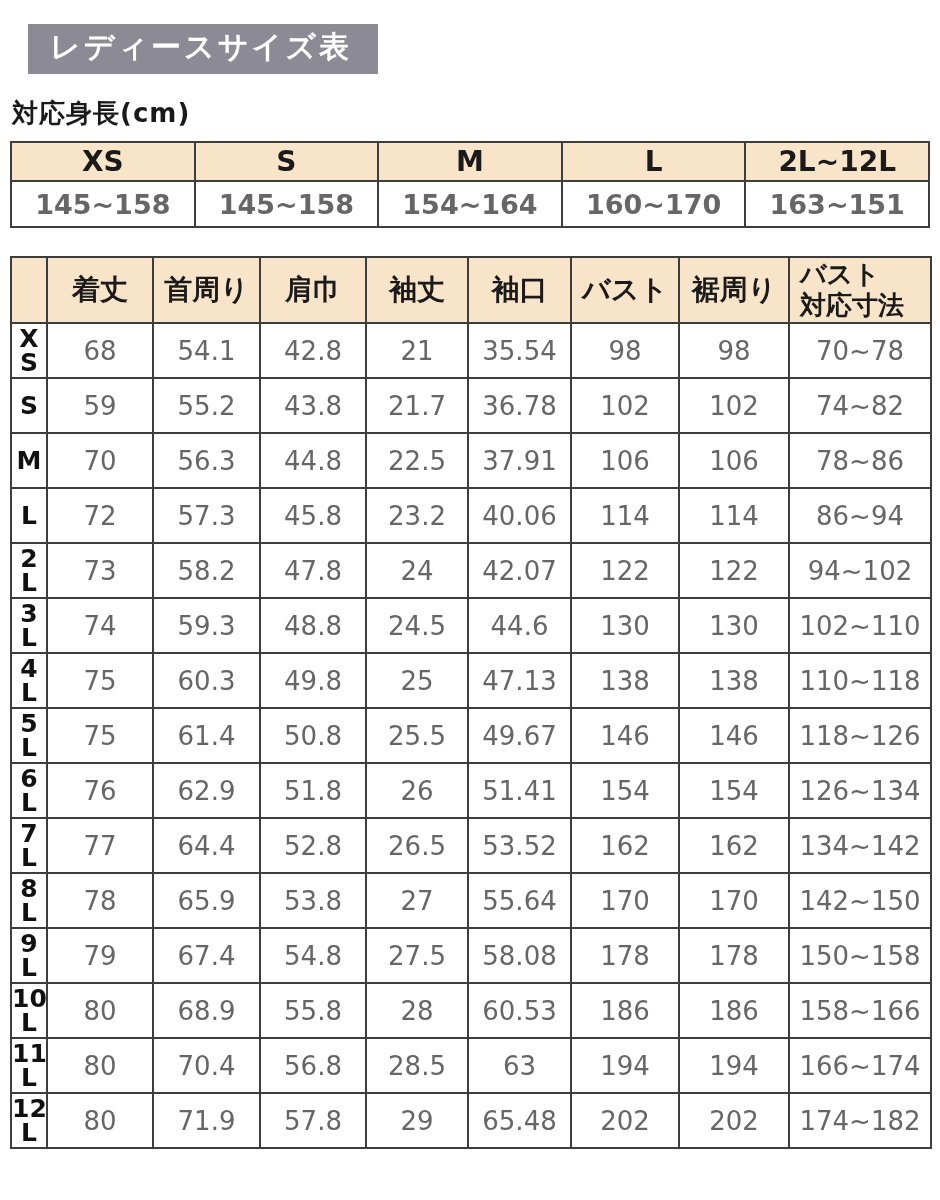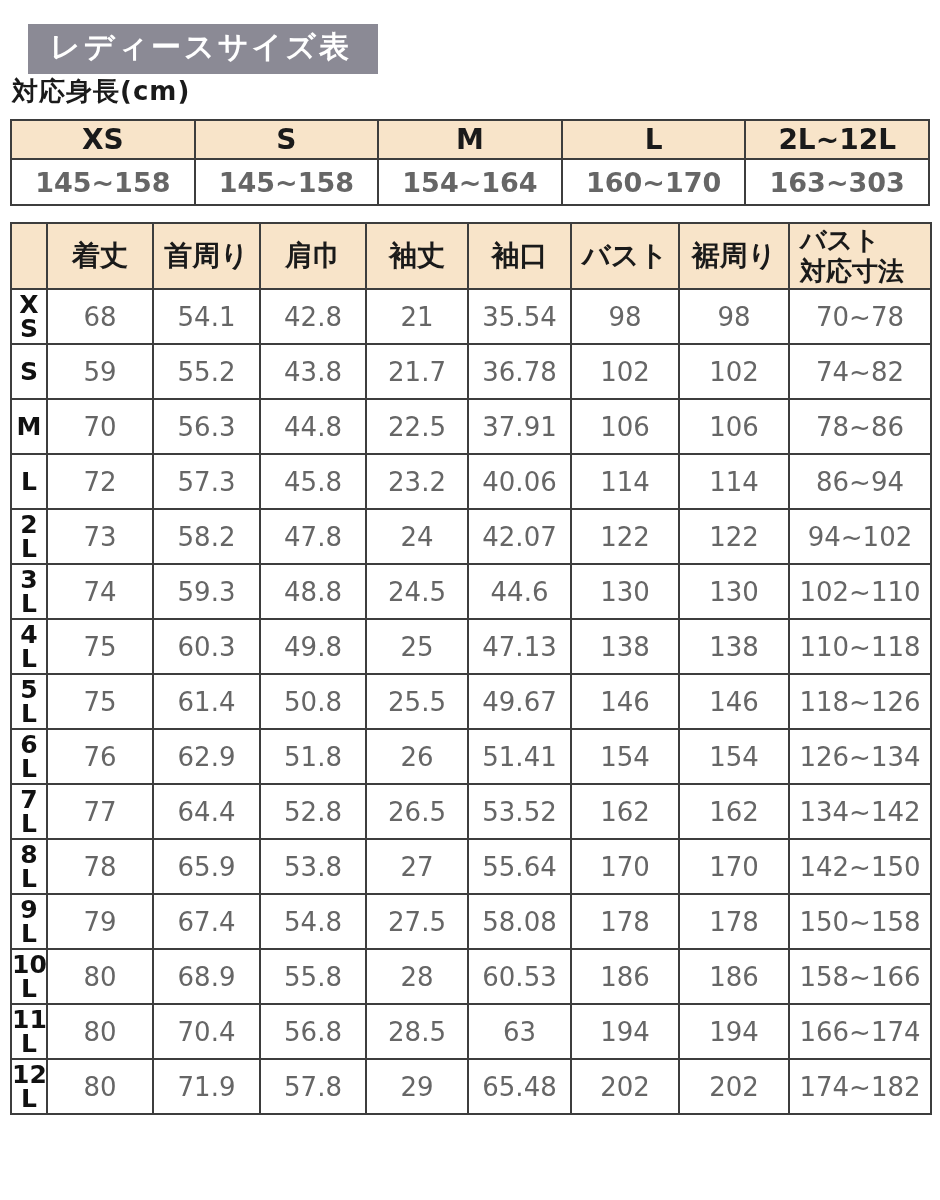--- a/index.html
+++ b/index.html
@@ -15,21 +15,21 @@
     background: #8B8A95;
     color: #ffffff;
     font-size: 30px;
     font-weight: bold;
     letter-spacing: 3px;
     padding: 3px 26px 6px 22px;
     margin-left: 18px;
   }
 
   .subtitle {
-    margin: 0 0 10px 2px;
+    margin: 22px 0 10px 2px;
     font-size: 26px;
     font-weight: bold;
     color: #1a1a1a;
     letter-spacing: 1px;
   }
 
   table {
     border-collapse: collapse;
     width: 920px;
     table-layout: fixed;
@@ -52,21 +52,21 @@
   }
   .height-table td {
     height: 44px;
     font-size: 27px;
     color: #666666;
     background: #ffffff;
     font-weight: bold;
   }
 
   
-  .size-table { margin-top: 16px; }
+  .size-table { margin-top: 28px; }
   .size-table thead th {
     background: #F8E4C9;
     height: 64px;
     font-size: 28px;
     font-weight: bold;
     color: #1a1a1a;
   }
   .size-table thead th.bust-col {
     font-size: 26px;
     text-align: left;
@@ -107,21 +107,21 @@
           <th>L</th>
           <th>2L~12L</th>
         </tr>
     </thead>
     <tbody>
       <tr>
           <td>145~158</td>
           <td>145~158</td>
           <td>154~164</td>
           <td>160~170</td>
-          <td>163~303</td>
+          <td>163~151</td>
         </tr>
     </tbody>
   </table>
 
   <table class="size-table">
     <colgroup>
       <col style="width:36px">
       <col style="width:106px">
       <col style="width:107px">
       <col style="width:106px">

